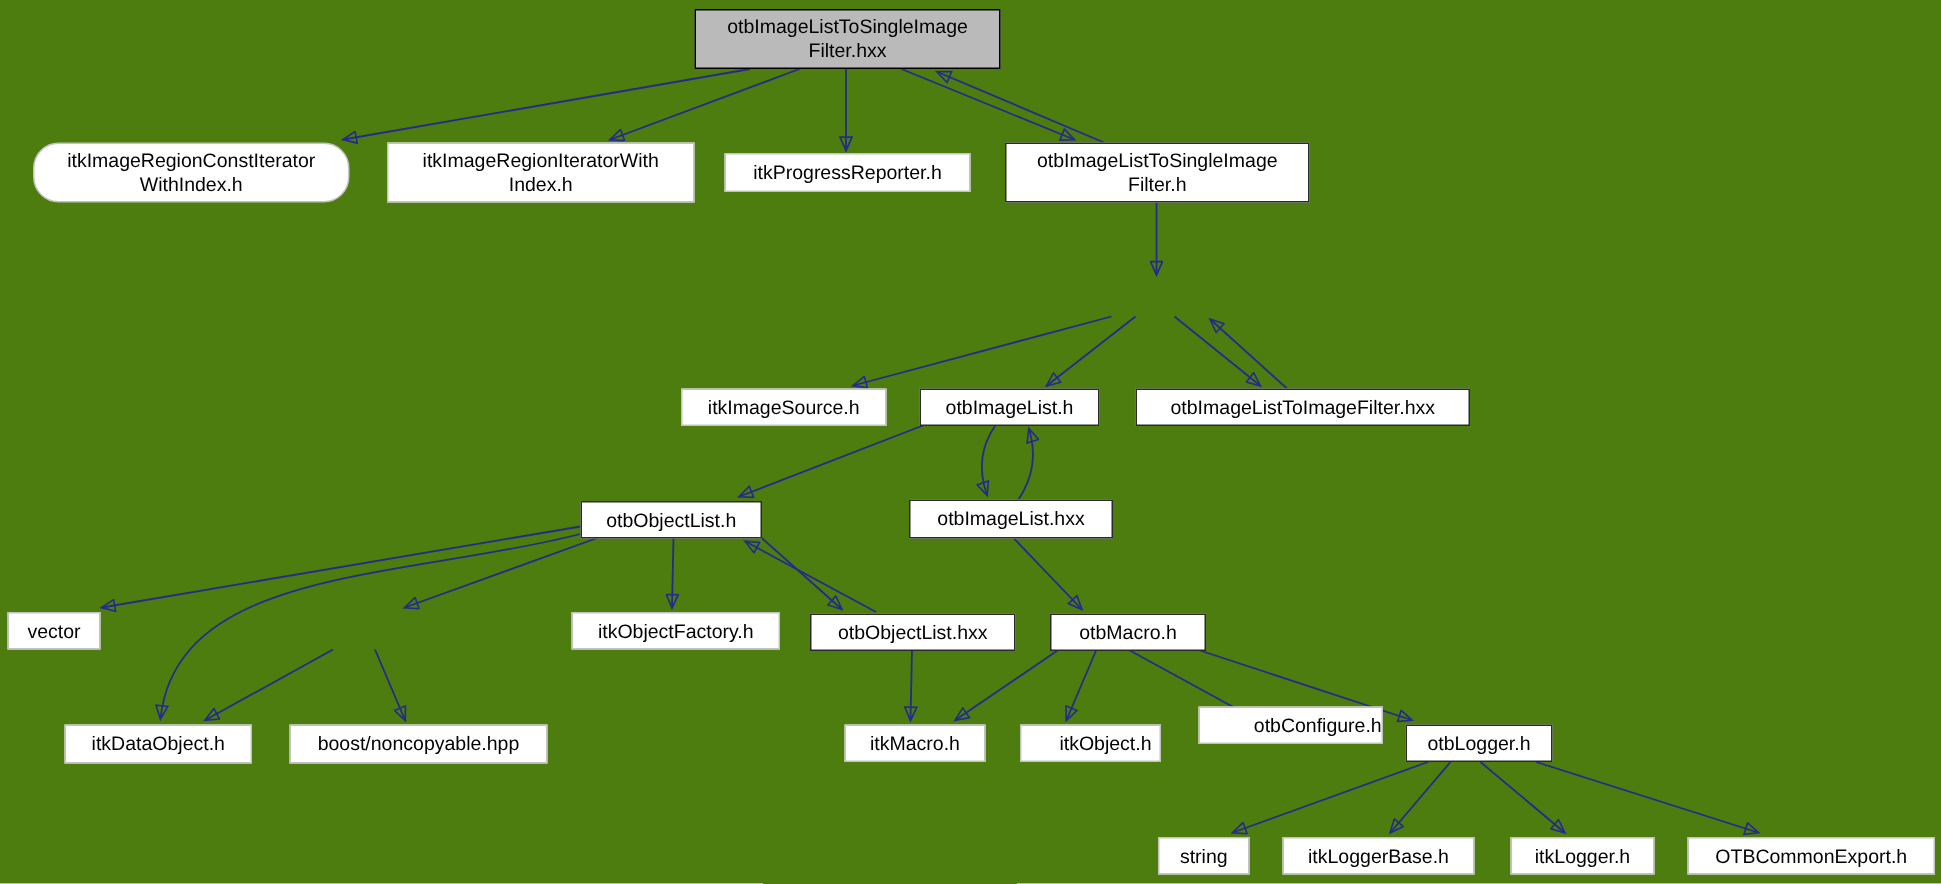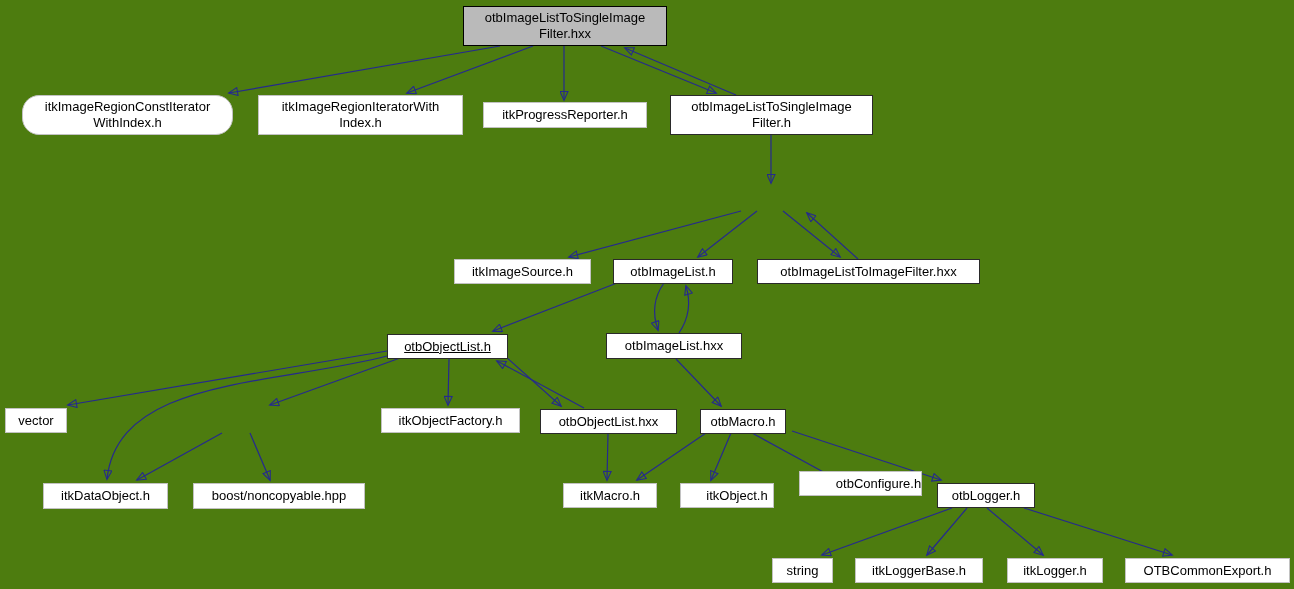--- a/index.html
+++ b/index.html
@@ -77,26 +77,26 @@
   <div class="node" style="left:22px;top:95px;width:211px;height:40px;border-radius:17px;">itkImageRegionConstIterator
 WithIndex.h</div>
   <div class="node" style="left:258px;top:95px;width:205px;height:40px;">itkImageRegionIteratorWith
 Index.h</div>
   <div class="node" style="left:483px;top:102px;width:164px;height:26px;">itkProgressReporter.h</div>
   <div class="node linked" style="left:670px;top:95px;width:203px;height:40px;">otbImageListToSingleImage
 Filter.h</div>
   <div class="node" style="left:454px;top:259px;width:137px;height:25px;">itkImageSource.h</div>
   <div class="node linked" style="left:613px;top:259px;width:120px;height:25px;">otbImageList.h</div>
   <div class="node linked" style="left:757px;top:259px;width:223px;height:25px;">otbImageListToImageFilter.hxx</div>
-  <div class="node linked" style="left:387px;top:334px;width:121px;height:25px;text-decoration:underline;">otbObjectList.h</div>
+  <div class="node linked" style="left:387px;top:334px;width:121px;height:25px;">otbObjectList.h</div>
   <div class="node linked" style="left:606px;top:333px;width:136px;height:26px;">otbImageList.hxx</div>
   <div class="node" style="left:5px;top:408px;width:62px;height:25px;">vector</div>
   <div class="node" style="left:381px;top:408px;width:139px;height:25px;">itkObjectFactory.h</div>
   <div class="node linked" style="left:540px;top:409px;width:137px;height:25px;">otbObjectList.hxx</div>
-  <div class="node linked" style="left:700px;top:409px;width:86px;height:25px;">otbMacro.h</div>
+  <div class="node linked" style="left:700px;top:409px;width:104px;height:25px;">otbMacro.h</div>
   <div class="node" style="left:43px;top:483px;width:125px;height:26px;">itkDataObject.h</div>
   <div class="node" style="left:193px;top:483px;width:172px;height:26px;">boost/noncopyable.hpp</div>
   <div class="node" style="left:563px;top:483px;width:94px;height:25px;">itkMacro.h</div>
   <div class="node" style="left:680px;top:483px;width:94px;height:25px;padding-left:20px;">itkObject.h</div>
   <div class="node" style="left:799px;top:471px;width:123px;height:25px;padding-left:36px;">otbConfigure.h</div>
   <div class="node linked" style="left:937px;top:483px;width:98px;height:25px;text-align:center;">otbLogger.h</div>
   <div class="node" style="left:772px;top:558px;width:61px;height:25px;">string</div>
   <div class="node" style="left:855px;top:558px;width:128px;height:25px;">itkLoggerBase.h</div>
   <div class="node" style="left:1007px;top:558px;width:96px;height:25px;">itkLogger.h</div>
   <div class="node" style="left:1125px;top:558px;width:165px;height:25px;">OTBCommonExport.h</div>

